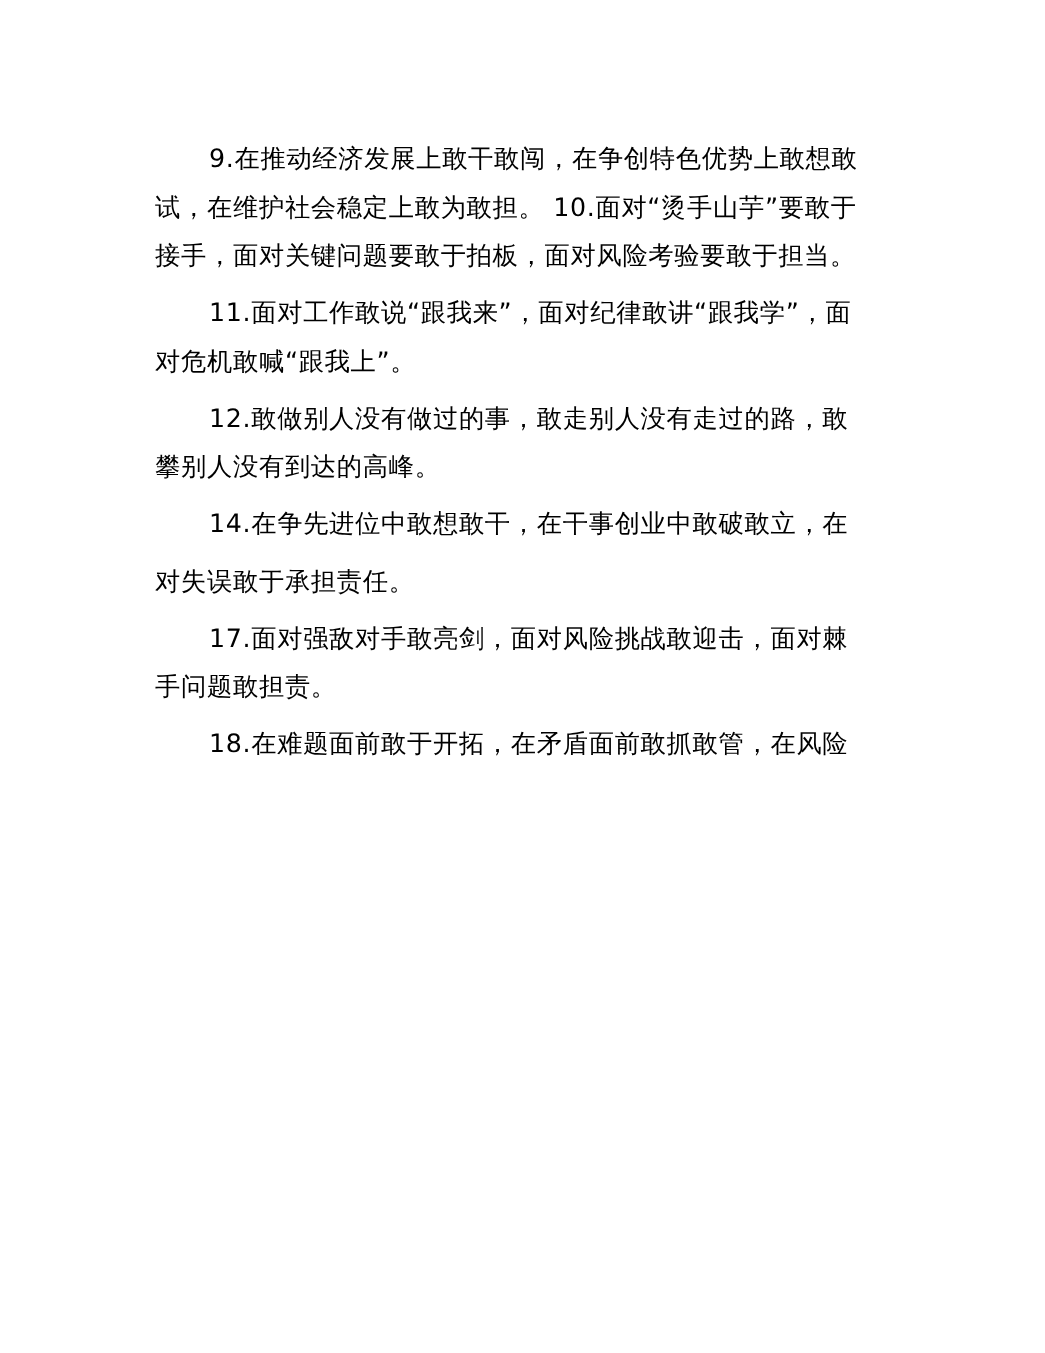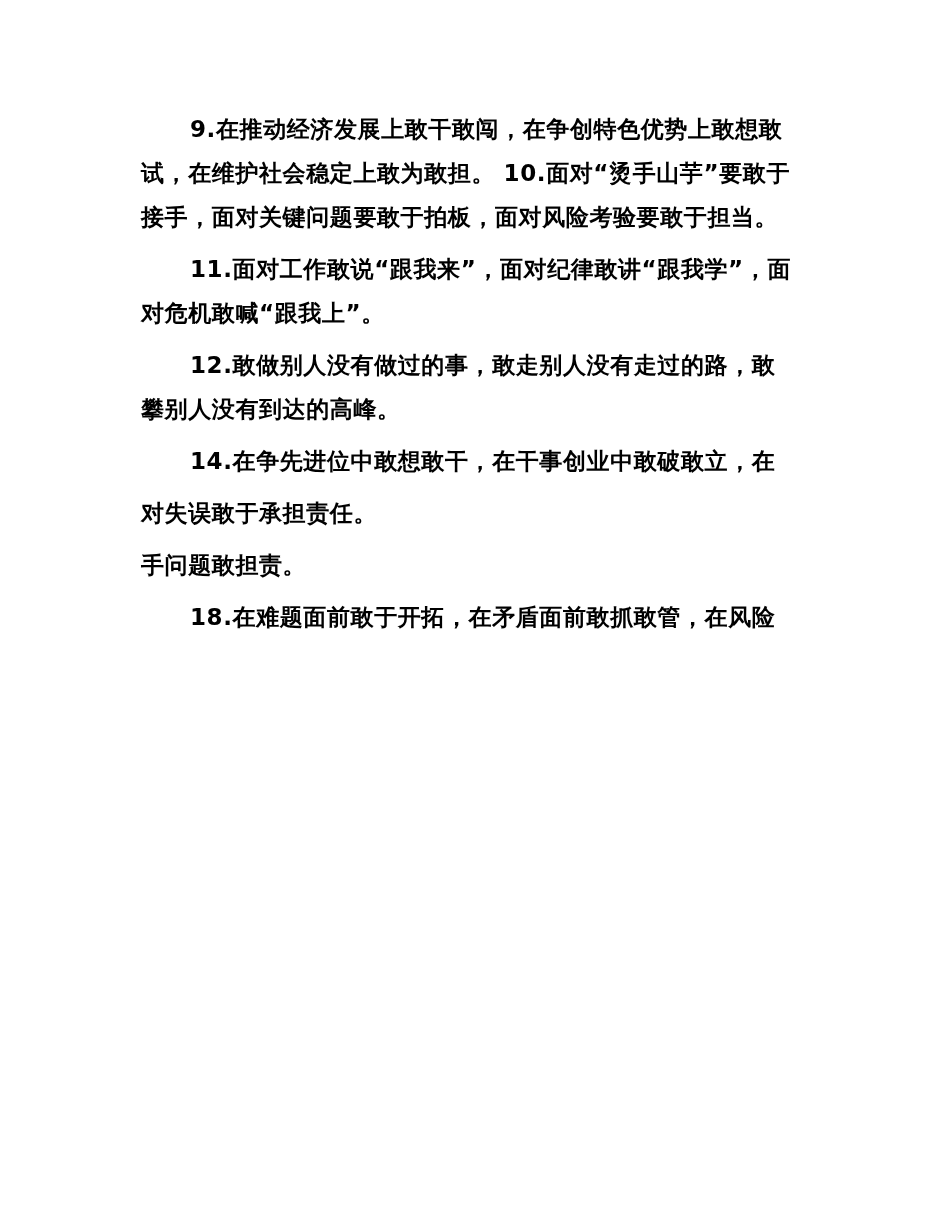--- a/index.html
+++ b/index.html
@@ -11,23 +11,22 @@
       width: 950px;
       height: 1230px;
       position: relative;
       overflow: hidden;
       font-family: "DejaVu Sans", "Liberation Sans", sans-serif;
       color: #000000;
     }
     .page {
       position: absolute;
       left: 141px;
-      top: 107px;
+      top: 123px;
       width: 672px;
-      font-weight: bold;
     }
     .para {
       margin: 0 0 8px 0;
       padding: 0;
     }
     .line {
       display: block;
       font-size: 23px;
       line-height: 44px;
       height: 44px;
@@ -65,20 +64,21 @@
   </div>
 
   <div class="para">
     <span class="line">对失误敢于承担责任。</span>
   </div>
 
   <div class="para">
   </div>
 
   <div class="para">
+    <span class="line first">17.面对强敌对手敢亮剑，面对风险挑战敢迎击，面对棘</span>
     <span class="line">手问题敢担责。</span>
   </div>
 
   <div class="para">
     <span class="line first">18.在难题面前敢于开拓，在矛盾面前敢抓敢管，在风险</span>
   </div>
 
 </div>
 
 </body></html>

